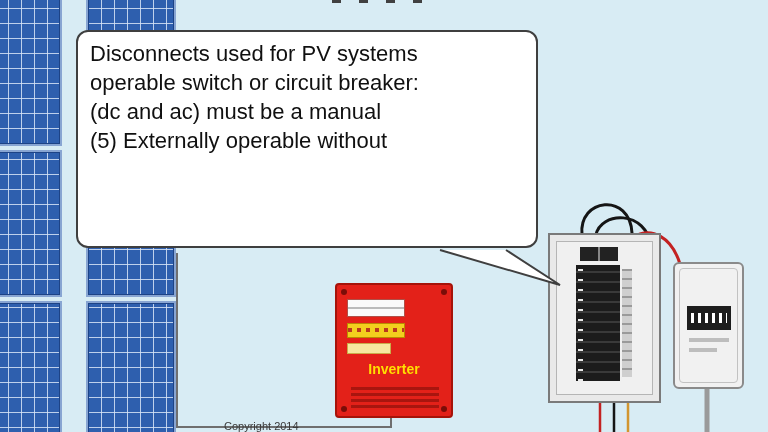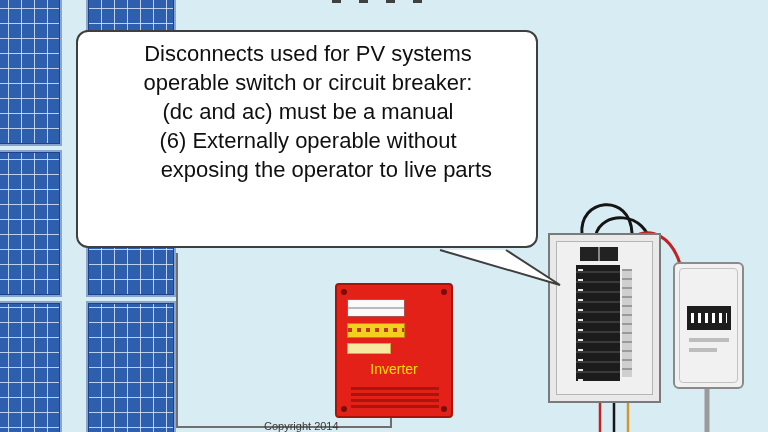--- a/index.html
+++ b/index.html
@@ -28,21 +28,21 @@
   .inv-display-white{position:absolute;left:10px;top:14px;width:56px;height:16px;
     background:#fafafa;border:1px solid #b05048;
     background-image:linear-gradient(0deg, transparent 45%, #bbb 45%, #bbb 55%, transparent 55%);}
   .inv-display-yellow{position:absolute;left:10px;top:38px;width:56px;height:13px;
     background:#f3cf1e;border:1px solid #b98c00;
     background-image:repeating-linear-gradient(90deg, rgba(180,40,30,.9) 0 4px, transparent 4px 9px);
     background-size:100% 4px;background-position:0 4px;background-repeat:no-repeat;}
   .inv-row-small{position:absolute;left:10px;top:58px;width:42px;height:9px;
     background:#f7e9a0;border:1px solid #c9ad4a;}
   .inv-label{position:absolute;left:0;top:76px;width:100%;text-align:center;
-    color:#ffdf00;font-weight:normal;font-size:14px;}
+    color:#ffdf00;font-weight:bold;font-size:14px;}
   .inv-vent{position:absolute;left:14px;bottom:8px;width:88px;height:22px;
     background:repeating-linear-gradient(0deg, rgba(110,10,5,.5) 0 3px, transparent 3px 6px);}
   
   .breaker-panel{
     position:absolute;left:548px;top:233px;width:113px;height:170px;z-index:10;
     background:#e9e9e9;border:2px solid #7a7a7a;box-sizing:border-box;
   }
   .breaker-door{position:absolute;left:6px;top:6px;right:6px;bottom:6px;
     border:1px solid #b5b5b5;background:#f0f0f0;}
   .main-breaker{position:absolute;left:30px;top:12px;width:38px;height:14px;
@@ -61,27 +61,27 @@
   .meter-inner{position:absolute;left:4px;top:4px;right:4px;bottom:4px;
     border:1px solid #c2c2c2;border-radius:4px;}
   .meter-display{position:absolute;left:12px;top:42px;width:44px;height:24px;background:#1d1d1d;}
   .meter-digits{position:absolute;left:4px;top:7px;width:36px;height:10px;
     background:repeating-linear-gradient(90deg, #fff 0 3px, transparent 3px 7px);}
   .meter-bar{position:absolute;left:14px;height:4px;background:#bdbdbd;}
   
   .callout{
     position:absolute;left:76px;top:30px;width:462px;height:218px;z-index:20;
     background:#ffffff;border:2px solid #3f3f3f;border-radius:12px;box-sizing:border-box;
-    padding:7px 10px 0 12px;color:#101010;font-size:22px;line-height:29px;text-align:center;
+    padding:7px 10px 0 12px;color:#101010;font-size:22px;line-height:29px;
   }
   .callout-line{white-space:pre;}
   #tail{position:absolute;left:410px;top:249px;z-index:21;pointer-events:none;}
   
   .copyright{position:absolute;left:224px;top:420px;z-index:15;
-    color:#3a3a3a;font-size:11px;margin-left:40px;}
+    color:#3a3a3a;font-size:11px;}
   .top-marks{position:absolute;left:332px;top:0;width:98px;height:3px;z-index:15;
     background:repeating-linear-gradient(90deg, #404040 0 9px, transparent 9px 27px);}
 </style>
 </head>
 <body>
 
 <div id="canvas">
 
   <div>
     <div class="panel" style="left:-20px;top:-10px;width:78px;height:152px;"></div>
@@ -130,22 +130,21 @@
       <div class="meter-digits"></div>
     </div>
     <div class="meter-bar" style="top:74px;width:40px;"></div>
     <div class="meter-bar" style="top:84px;width:28px;"></div>
   </div>
 
   <div class="callout">
     <div class="callout-line">Disconnects used for PV systems</div>
     <div class="callout-line">operable switch or circuit breaker:</div>
     <div class="callout-line">(dc and ac) must be a manual</div>
-    <div class="callout-line">(6) Externally operable without</div>
-    <div class="callout-line">&nbsp;&nbsp;&nbsp;&nbsp;&nbsp;&nbsp;exposing the operator to live parts</div>
+    <div class="callout-line">(5) Externally operable without</div>
   </div>
   <svg id="tail" width="170" height="42" aria-hidden="true">
     <path d="M30,1 L150,36 L96,1" fill="#ffffff" stroke="#3f3f3f" stroke-width="2"></path>
   </svg>
 
   <div class="top-marks"></div>
 
   <div class="copyright">Copyright 2014</div>
 
 </div>

